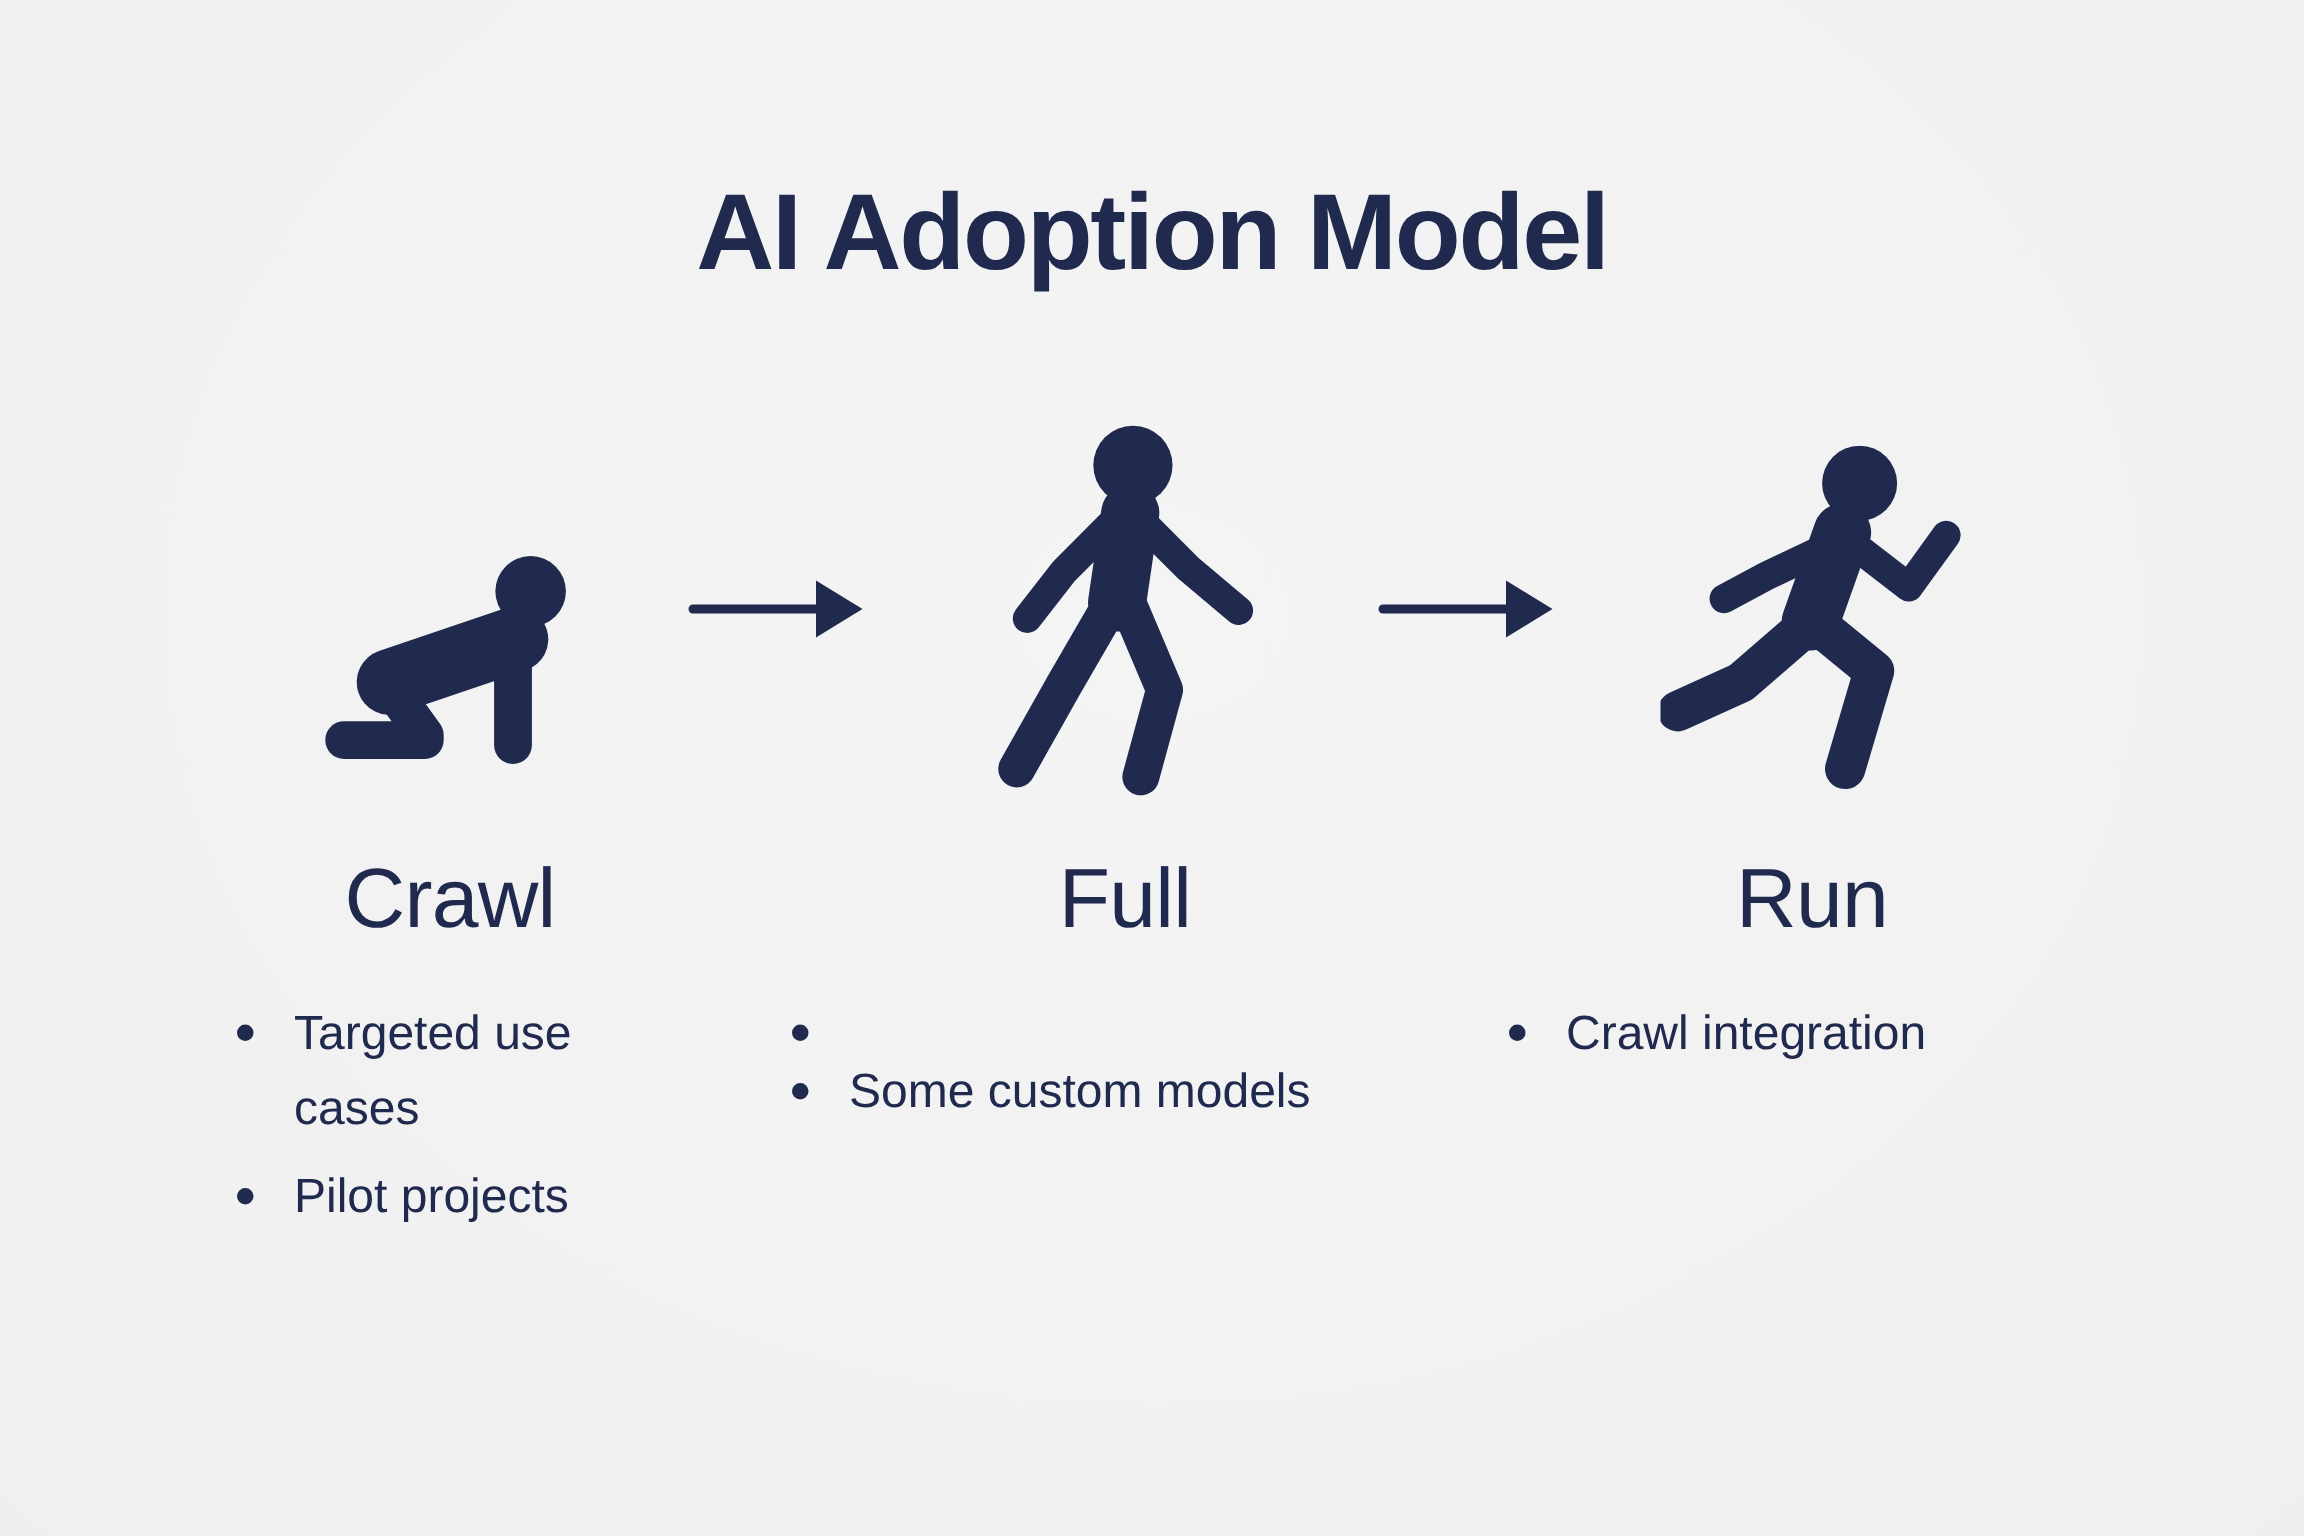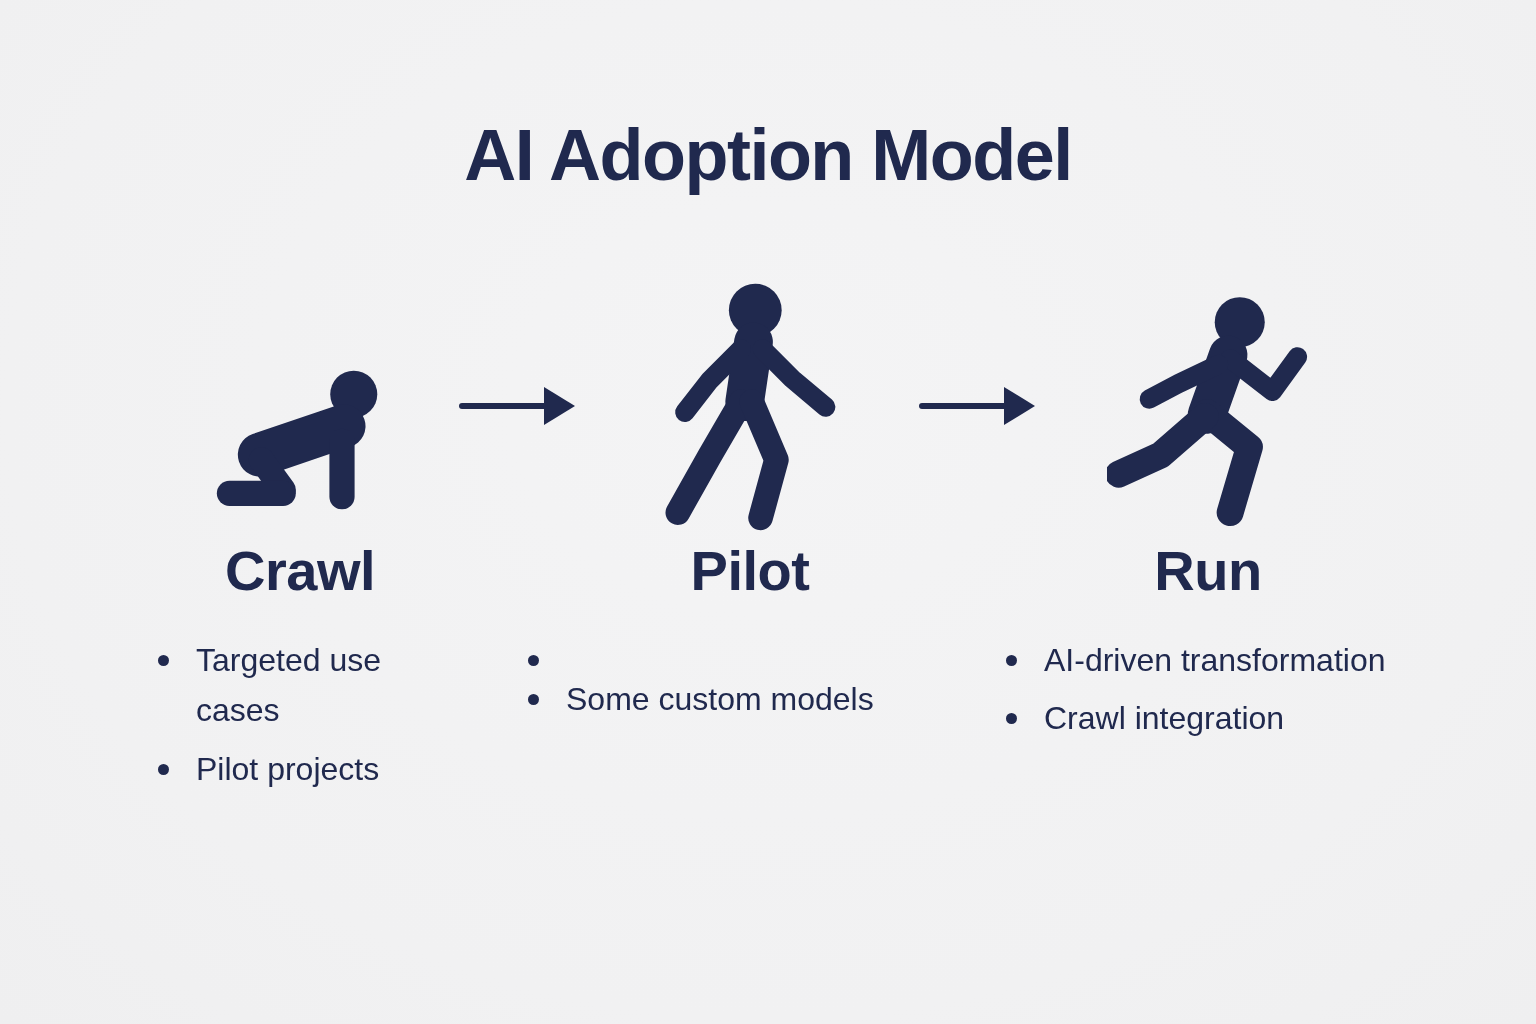--- a/index.html
+++ b/index.html
@@ -40,24 +40,24 @@
   .stage-crawl { width: 320px; }
   .stage-walk  { width: 460px; margin-left: 60px; }
   .stage-run   { width: 456px; }
   .icon-area {
     height: 250px;
     display: flex;
     align-items: flex-end;
     justify-content: center;
   }
   .stage-label {
-    margin-top: 8px;
+    margin-top: 36px;
     text-align: center;
     font-size: 56px;
-    font-weight: 700;
+    font-weight: 400;
     letter-spacing: -0.5px;
     line-height: 1.1;
     color: #20294e;
   }
   ul.bullets {
     list-style: none;
     margin: 34px 0 0 0;
     padding: 0;
   }
   .stage-crawl ul.bullets { padding-left: 18px; }
@@ -132,21 +132,21 @@
       <div class="icon-area">
         <svg width="176" height="250" viewBox="0 0 100 142">
           <circle class="ink-fill" cx="53" cy="16" r="15"></circle>
           <path class="ink-stroke" d="M52 34 L47 68" stroke-width="22"></path>
           <path class="ink-stroke" d="M45 38 L27 56 L13 74" stroke-width="11"></path>
           <path class="ink-stroke" d="M57 38 L74 55 L93 71" stroke-width="11"></path>
           <path class="ink-stroke" d="M45 68 L27 99 L9 131" stroke-width="14"></path>
           <path class="ink-stroke" d="M51 68 L65 101 L56 134" stroke-width="14"></path>
         </svg>
       </div>
-      <div class="stage-label">Pilot</div>
+      <div class="stage-label">Full</div>
       <ul class="bullets">
         <li>
           <span class="dot"></span>
         </li>
         <li>
           <span class="dot"></span>
           <span class="bullet-text">Some custom models</span>
         </li>
       </ul>
     </div>
@@ -159,24 +159,20 @@
           <path class="ink-stroke" d="M64 32 L86 49 L99 31" stroke-width="10"></path>
           <path class="ink-stroke" d="M58 35 L37 45 L22 53" stroke-width="10"></path>
           <path class="ink-stroke" d="M52 60 L74 78 L64 112" stroke-width="14"></path>
           <path class="ink-stroke" d="M51 62 L28 82 L6 92" stroke-width="14"></path>
         </svg>
       </div>
       <div class="stage-label">Run</div>
       <ul class="bullets">
         <li>
           <span class="dot"></span>
-          <span class="bullet-text">AI-driven transformation</span>
-        </li>
-        <li>
-          <span class="dot"></span>
           <span class="bullet-text">Crawl integration</span>
         </li>
       </ul>
     </div>
 
     <div class="arrow arrow-1">
       <svg width="120" height="44" viewBox="0 0 120 44">
         <line class="ink-stroke" x1="4" y1="22" x2="88" y2="22" stroke-width="6"></line>
         <polygon class="ink-fill" points="86,3 117,22 86,41"></polygon>
       </svg>

